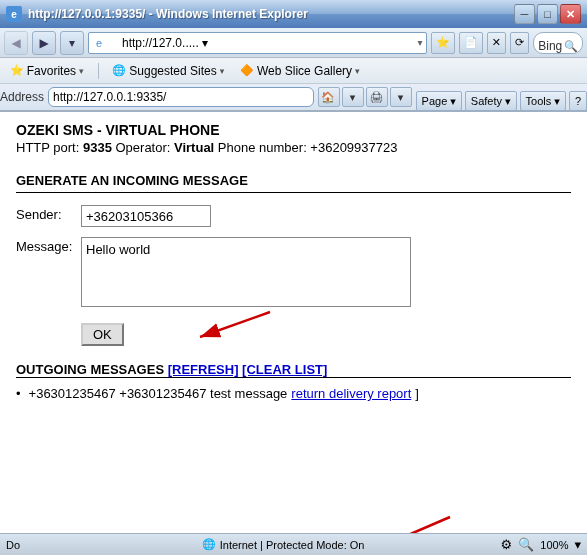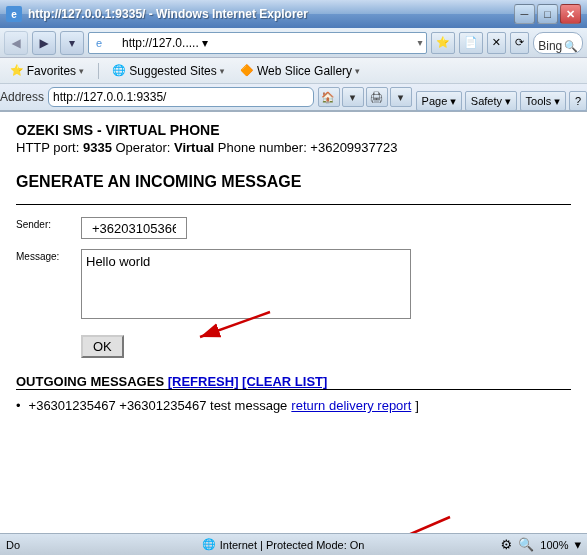--- a/index.html
+++ b/index.html
@@ -189,44 +189,44 @@
       color: #000;
       margin-bottom: 2px;
     }
     .page-subtitle {
       font-size: 13px;
       color: #000;
       margin-bottom: 18px;
     }
     .page-subtitle strong { font-weight: bold; }
     .section-title {
-      font-size: 16px;
+      font-size: 13px;
       font-weight: bold;
       color: #000;
-      padding-bottom: 13px;
+      padding-bottom: 4px;
       border-bottom: 1px solid #000;
       margin-bottom: 12px;
     }
     .form-row {
       display: flex;
       align-items: flex-start;
       margin-bottom: 10px;
     }
     .form-label {
-      font-size: 10px;
+      font-size: 13px;
       color: #000;
       width: 65px;
       padding-top: 2px;
       flex-shrink: 0;
     }
     .sender-input {
-      width: 106px;
+      width: 130px;
       height: 22px;
       border: 1px solid #888;
-      padding: 0 10px;
+      padding: 0 4px;
       font-size: 13px;
       background: #fff;
     }
     .message-area {
       width: 330px;
       height: 70px;
       border: 1px solid #888;
       padding: 4px;
       font-size: 13px;
       font-family: Arial, sans-serif;

